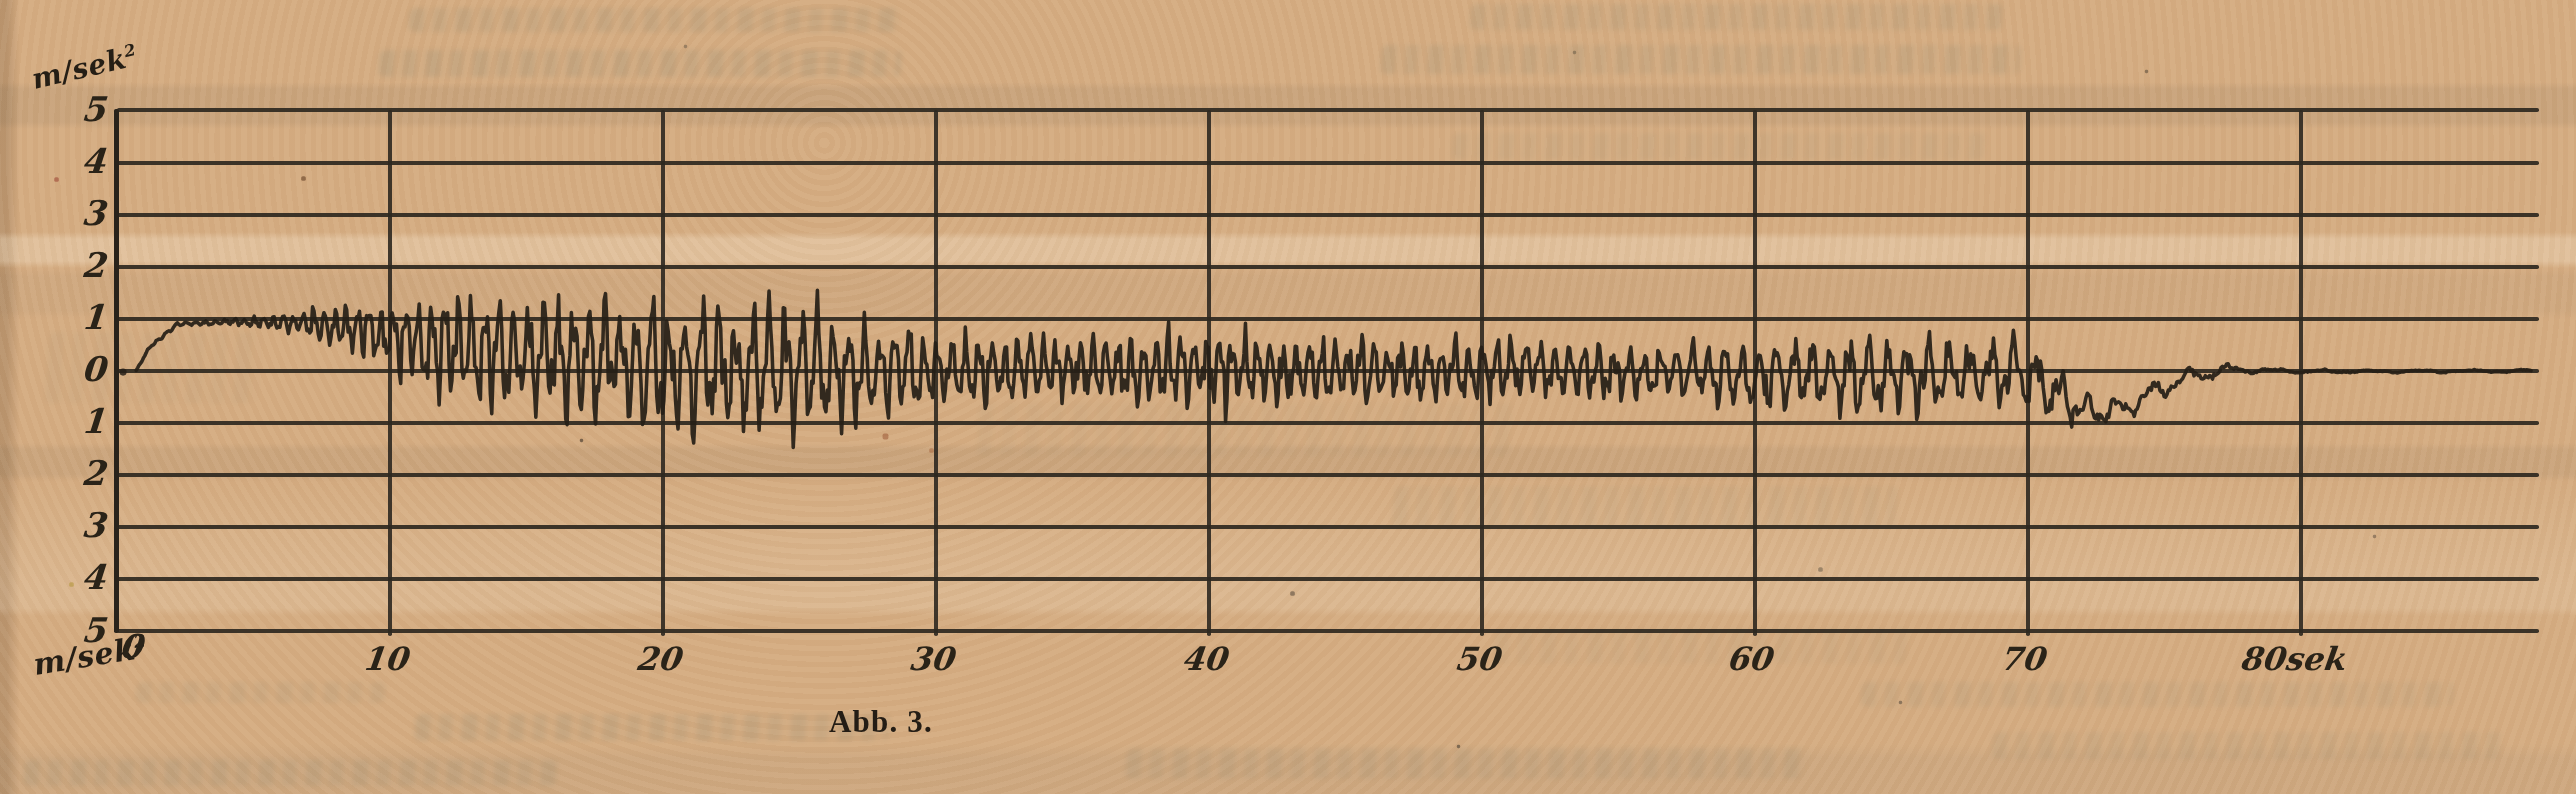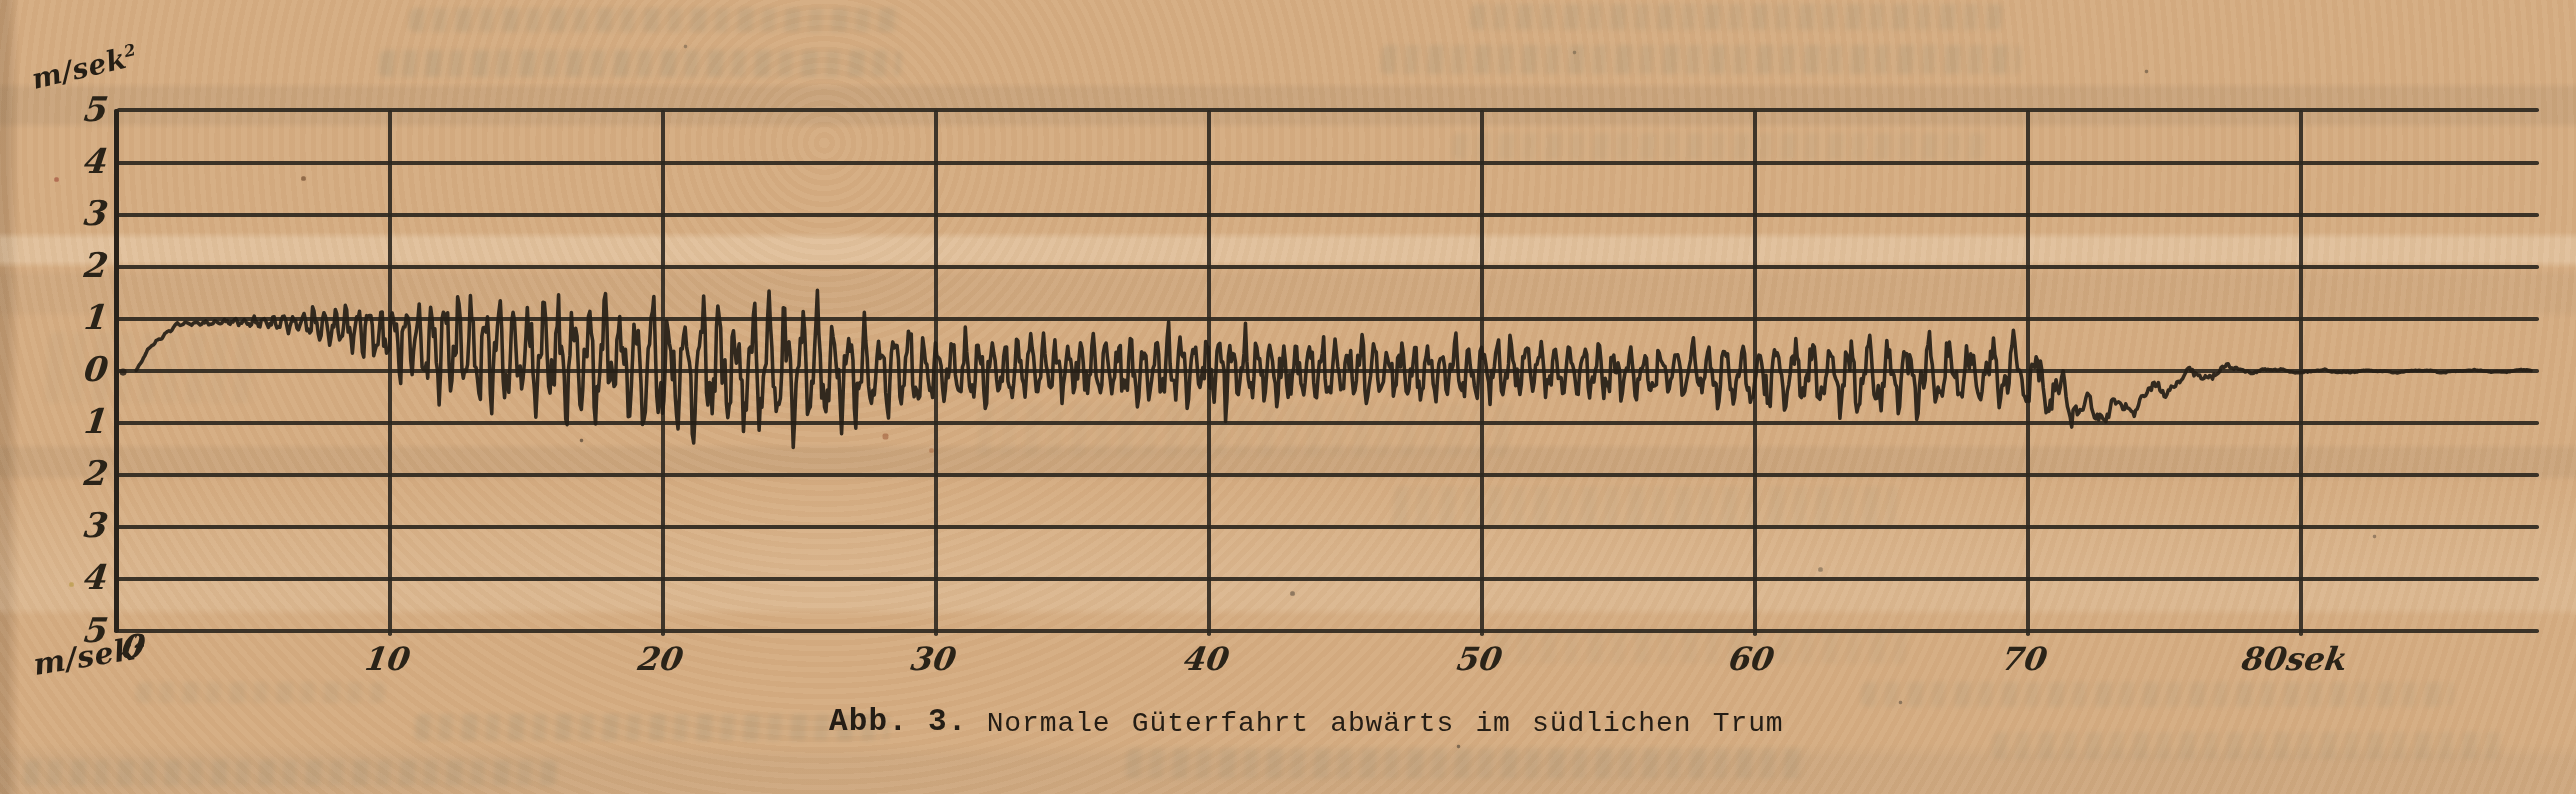--- a/index.html
+++ b/index.html
@@ -62,22 +62,22 @@
   .unit-label sup{font-size:.58em;}
   #unit-top{left:31px;top:51px;transform:rotate(-13deg);}
   #unit-bottom{left:33px;top:638px;transform:rotate(-9deg);font-size:30px;}
   #origin-zero{
     position:absolute;left:122px;top:627px;
     font-style:italic;font-weight:600;font-size:33px;transform:skewX(-8deg);
   }
   #trace-svg{position:absolute;left:0;top:0;}
   #caption{
     position:absolute;left:829px;top:704px;
-    display:flex;align-items:flex-end;gap:19px;
-    font-family:Liberation Mono, monospace;color:#241d15;
+    display:flex;align-items:center;gap:26px;
+    font-family:Liberation Serif, serif;color:#241d15;
   }
   #caption .cap-label{font-weight:700;font-size:31px;letter-spacing:1.2px;}
   #caption .cap-text{font-weight:500;font-size:28px;letter-spacing:0.9px;word-spacing:3.6px;}
   #specks{position:absolute;left:0;top:0;width:1.2px;height:1.2px;border-radius:50%;
     box-shadow:
       303px 178px 0 1.8px rgba(90,55,30,.55), 581px 440px 0 1.2px rgba(60,50,40,.6),
       885px 436px 0 2.4px rgba(150,80,45,.5), 931px 450px 0 1.8px rgba(160,90,50,.45),
       1292px 593px 0 1.8px rgba(70,60,50,.5), 1458px 746px 0 1.2px rgba(60,55,45,.55),
       1820px 569px 0 1.8px rgba(80,70,55,.45), 2146px 71px 0 1.2px rgba(70,60,45,.5),
       71px 584px 0 1.8px rgba(180,150,60,.6), 56px 179px 0 1.8px rgba(140,40,30,.45),
@@ -157,17 +157,16 @@
   <div id="unit-top" class="unit-label">
     <span>m/sek</span><sup>2</sup>
   </div>
   <div id="unit-bottom" class="unit-label">
     <span>m/sek</span><sup>2</sup>
   </div>
   <div id="origin-zero">0</div>
 
   <div id="caption">
     <span class="cap-label">Abb. 3.</span>
-    <span class="cap-text">Normale Güterfahrt abwärts im südlichen Trum</span>
   </div>
 
 </div>
 
 
 </body></html>

